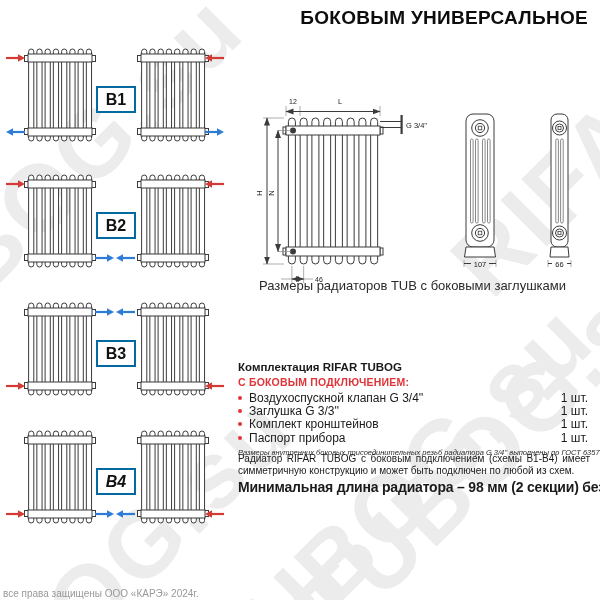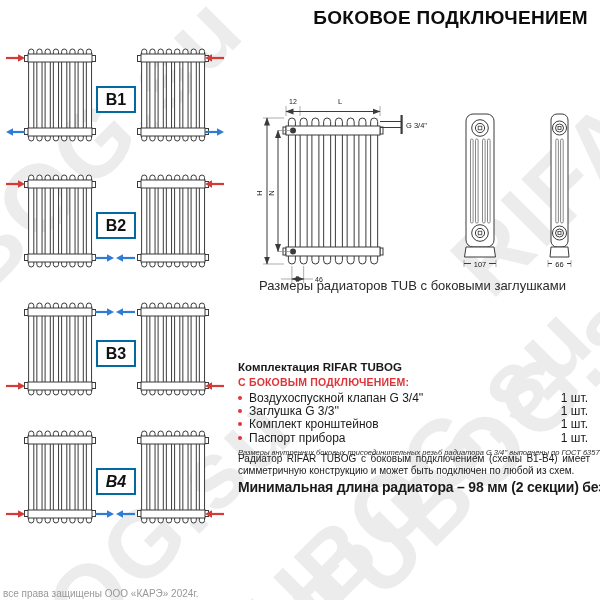--- a/index.html
+++ b/index.html
@@ -71,21 +71,21 @@
   <span class="wm-0">TUBOG.su</span>
   <span class="wm-1">TUBOG.su</span>
   <span class="wm-2">RIFAR-TUBOG.su</span>
   <span class="wm-3">RIFAR</span>
   <span class="wm-4">TUBOG.su</span>
 </div>
 
 <div class="layer">
 
   <div class="page-title">
-    <div>БОКОВОЕ ПОДКЛЮЧЕНИЕМ</div>
+    <div>БОКОВЫМ УНИВЕРСАЛЬНОЕ</div>
   </div>
 
   <div class="scheme-row row-b1">
     <svg class="scheme-svg" width="230" height="100" viewBox="0 0 230 100">
         <g transform="translate(27,2)">
           <rect x="1.60" y="1" width="5.2" height="92" rx="2.6" fill="#fff" stroke="#3b3b3b" stroke-width="1"></rect>
           <rect x="9.85" y="1" width="5.2" height="92" rx="2.6" fill="#fff" stroke="#3b3b3b" stroke-width="1"></rect>
           <rect x="18.10" y="1" width="5.2" height="92" rx="2.6" fill="#fff" stroke="#3b3b3b" stroke-width="1"></rect>
           <rect x="26.35" y="1" width="5.2" height="92" rx="2.6" fill="#fff" stroke="#3b3b3b" stroke-width="1"></rect>
           <rect x="34.60" y="1" width="5.2" height="92" rx="2.6" fill="#fff" stroke="#3b3b3b" stroke-width="1"></rect>

